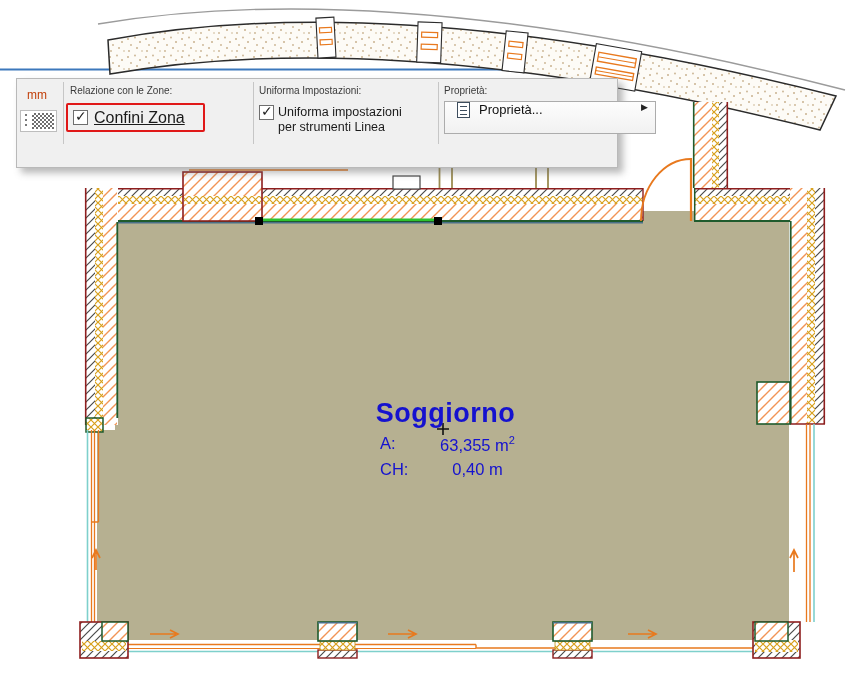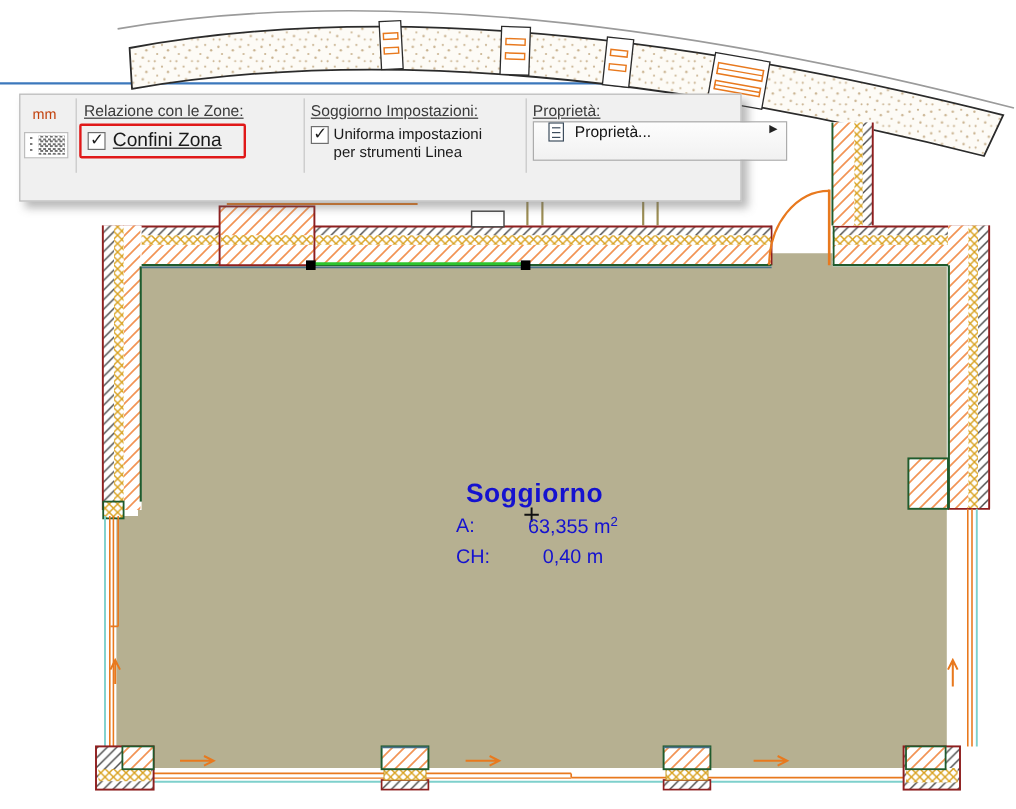--- a/index.html
+++ b/index.html
@@ -3,39 +3,39 @@
 <meta charset="utf-8">
 <style>
   * { margin:0; padding:0; box-sizing:border-box; }
   html,body { width:847px; height:674px; background:#ffffff; overflow:hidden;
     font-family:"Liberation Sans", sans-serif; }
   #stage { position:relative; width:847px; height:674px; background:#fff; }
   #plan { position:absolute; left:0; top:0; }
 
   
   .zone-label { position:absolute; left:358px; top:398px; width:175px; color:#1512cf; }
-  .zone-name { text-align:center; font-weight:bold; font-size:22px; letter-spacing:0.5px; }
+  .zone-name { text-align:center; font-weight:bold; font-size:27px; letter-spacing:0.5px; }
   .zone-row { display:flex; font-size:16.5px; margin-top:5px; padding-left:22px; }
   .zone-row .zl { width:42px; }
   .zone-row .zv { flex:1; text-align:center; }
   .zone-row sup { font-size:11px; }
 
   
   .palette { position:absolute; left:16px; top:78px; width:602px; height:90px;
     background:#f0f0f0; border:1px solid #b9b9b9;
     box-shadow:5px 5px 7px rgba(100,100,100,0.45); font-size:12px; color:#1a1a1a; }
   .pal-title { position:relative; height:20px; background:#fdfdfd;
     border-bottom:1px solid #e3e3e3; line-height:20px; padding-left:22px;
     font-size:12px; color:#222; }
   .pal-close { position:absolute; right:1px; top:1px; width:23px; height:16px;
     background:#c9504c; color:#fff; font-size:10px; font-weight:bold;
     text-align:center; line-height:16px; cursor:default; }
   .pal-body { position:relative; height:68px; }
   .vsep { position:absolute; top:3px; bottom:3px; width:1px; background:#c6c6c6; }
-  .sec-h { position:absolute; top:6px; font-size:13px; color:#3a3a3a; white-space:nowrap;text-decoration:underline; }
+  .sec-h { position:absolute; top:6px; font-size:10px; color:#3a3a3a; white-space:nowrap; }
   .cb { display:inline-block; width:15px; height:15px; background:#fff;
     border:1px solid #6e6e6e; position:relative; flex:none; }
   .cb .tick { position:absolute; left:1px; top:-3px; font-size:14px; color:#1c1c1c; }
   .hl-red { position:absolute; left:49px; top:24px; width:139px; height:29px;
     border:2px solid #e01818; border-radius:2px; display:flex; align-items:center;
     padding-left:5px; }
   .hl-red .lbl { margin-left:6px; font-size:16px;text-decoration:underline; }
   .cb2wrap { position:absolute; left:242px; top:26px; display:flex; }
   .cb2wrap .lbl { margin-left:4px; width:142px; font-size:12.5px; line-height:15px; }
   .prop-btn { position:absolute; left:427px; top:22px; width:212px; height:33px;
@@ -258,21 +258,21 @@
     <div class="vsep" style="left:421px"></div>
 
     <div class="sec-h" style="left:53px">Relazione con le Zone:</div>
     <div class="hl-red">
       <span class="cb">
             <span class="tick">✓</span>
           </span>
       <span class="lbl">Confini Zona</span>
     </div>
 
-    <div class="sec-h" style="left:242px">Soggiorno Impostazioni:</div>
+    <div class="sec-h" style="left:242px">Uniforma Impostazioni:</div>
     <div class="cb2wrap">
       <span class="cb">
             <span class="tick">✓</span>
           </span>
       <span class="lbl">Uniforma impostazioni per strumenti Linea</span>
     </div>
 
     <div class="sec-h" style="left:427px">Proprietà:</div>
     <div class="prop-btn">
       <span class="doc-ico"></span>

